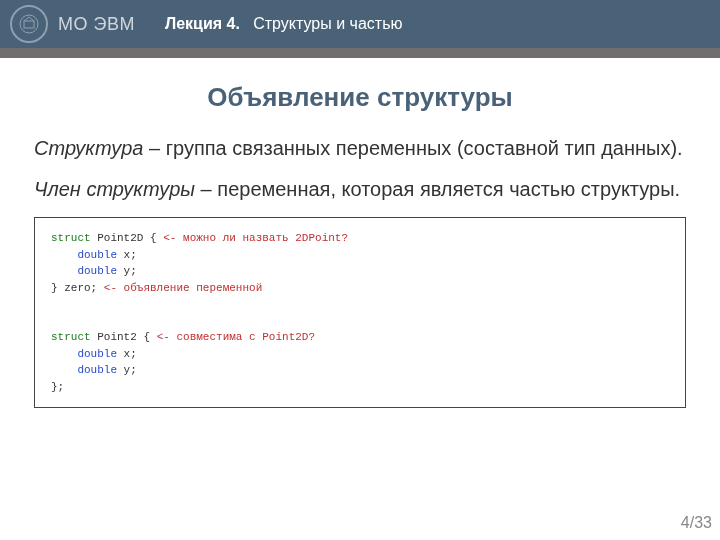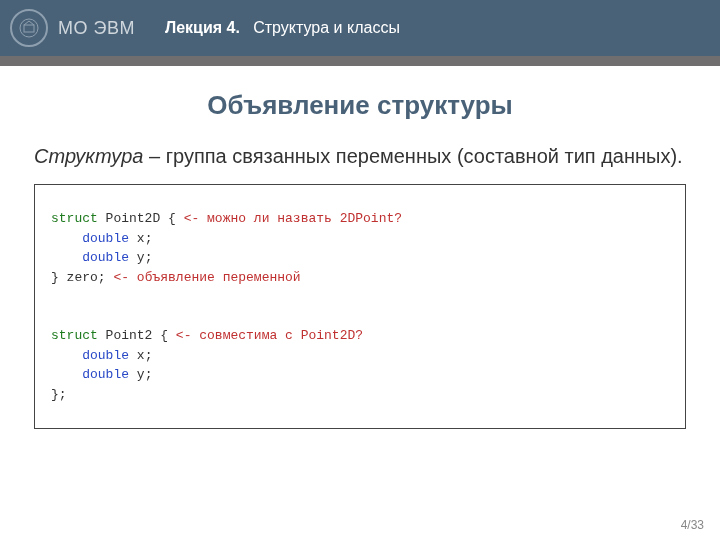--- a/index.html
+++ b/index.html
@@ -6,21 +6,21 @@
     margin: 0;
     padding: 0;
     width: 720px;
     height: 540px;
     font-family: Arial, sans-serif;
     background: #fff;
     overflow: hidden;
     color: #333;
   }
   .header {
-    height: 56px;
+    height: 48px;
     background: #4a6278;
     display: flex;
     align-items: center;
     padding: 0 10px;
     color: #fff;
   }
   .logo {
     width: 34px;
     height: 34px;
     border: 2px solid #8ea0af;
@@ -58,64 +58,67 @@
     margin-bottom: 22px;
   }
   .para {
     font-size: 20px;
     margin-bottom: 14px;
     line-height: 1.35;
   }
   .para .term { font-style: italic; }
   .code-box {
     border: 1px solid #444;
-    padding: 24px 16px;
+    padding: 12px 16px;
     font-family: "Courier New", monospace;
-    font-size: 13px;
+    font-size: 11px;
     line-height: 1.5;
     margin-top: 12px;
     white-space: pre;
   }
   .kw-struct { color: #1e7a1e; }
   .kw-double { color: #2848c7; }
   .kw-comment { color: #c03030; }
   .page-num {
     position: absolute;
     bottom: 8px;
-    right: 16px;
-    font-size: 12px;
+    right: 8px;
+    font-size: 16px;
     color: #888;
   }
 </style>
 </head>
 <body>
 
 <div class="header">
   <div class="logo">
     <svg width="22" height="22" viewBox="0 0 22 22">
       <circle cx="11" cy="11" r="9" fill="none" stroke="#8ea0af" stroke-width="1"></circle>
       <rect x="6" y="8" width="10" height="7" fill="none" stroke="#8ea0af" stroke-width="1"></rect>
       <line x1="6" y1="8" x2="11" y2="4" stroke="#8ea0af" stroke-width="1"></line>
       <line x1="16" y1="8" x2="11" y2="4" stroke="#8ea0af" stroke-width="1"></line>
     </svg>
   </div>
   <div class="org-name">МО ЭВМ</div>
   <div class="lecture">
     <span class="bold">Лекция 4.</span>
     <span>&nbsp;</span>
-    <span>Структура и классы</span>
+    <span>Структуры и частью</span>
   </div>
 </div>
 <div class="sub-header-strip"></div>
 
 <div class="content">
   <div class="slide-title">Объявление структуры</div>
 
   <div class="para">
     <span class="term">Структура</span><span> – группа связанных переменных (составной тип данных).</span>
+  </div>
+  <div class="para">
+    <span class="term">Член структуры</span><span> – переменная, которая является частью структуры.</span>
   </div>
 
   <div class="code-box"><span class="kw-struct">struct</span><span> Point2D { </span><span class="kw-comment">&lt;- можно ли назвать 2DPoint?</span>
 <span>    </span><span class="kw-double">double</span><span> x;</span>
 <span>    </span><span class="kw-double">double</span><span> y;</span>
 <span>} zero; </span><span class="kw-comment">&lt;- объявление переменной</span>
 <span></span>
 
 <span class="kw-struct">struct</span><span> Point2 { </span><span class="kw-comment">&lt;- совместима с Point2D?</span>
 <span>    </span><span class="kw-double">double</span><span> x;</span>

